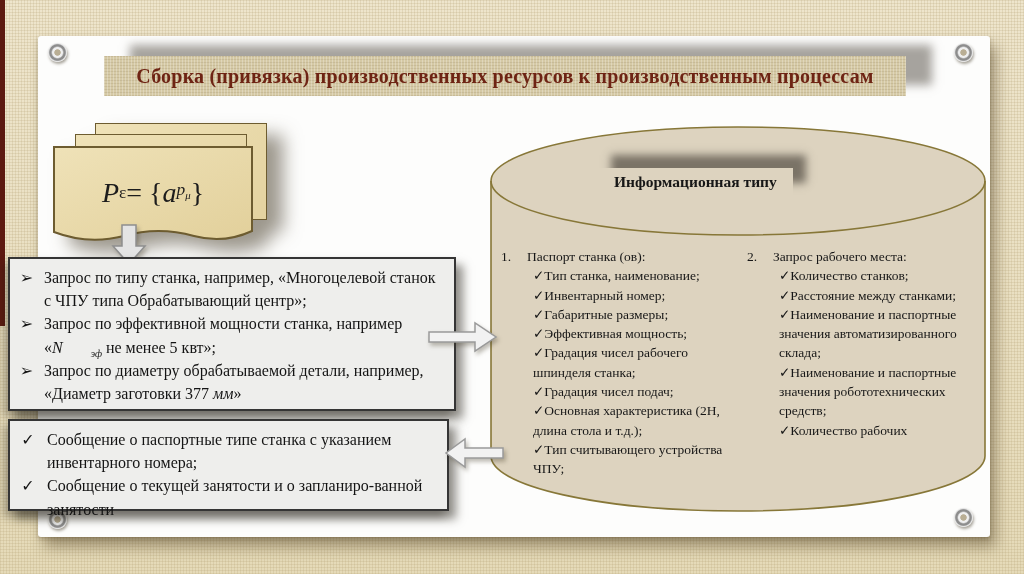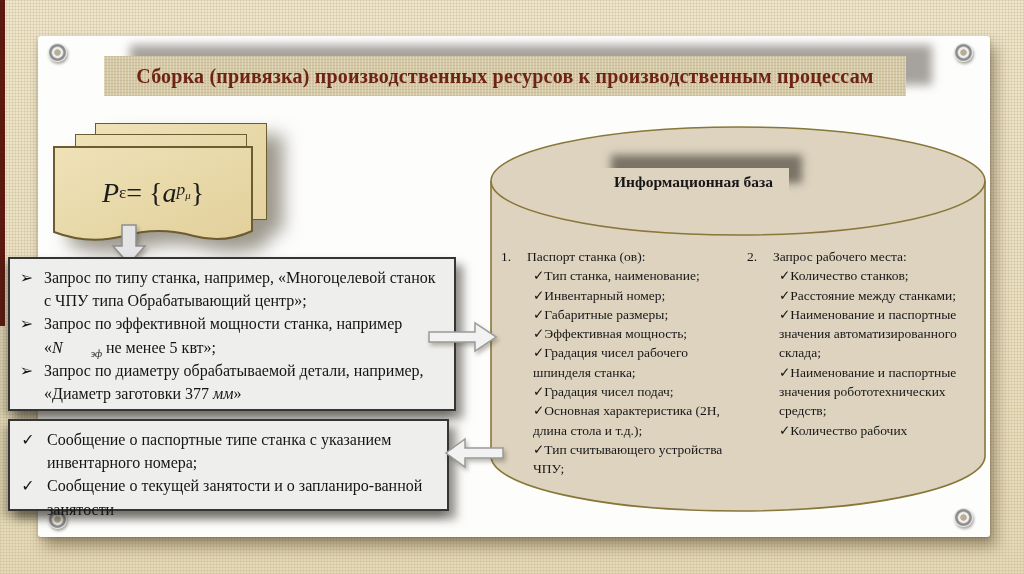--- a/index.html
+++ b/index.html
@@ -143,21 +143,21 @@
     <polygon points="1,11 47,11 47,2 68,16 47,30 47,21 1,21" fill="#f2f2f2" stroke="#9a9a9a" stroke-width="1.5"></polygon>
   </svg>
   <svg class="arrow arrow-left" width="60" height="32" viewBox="0 0 60 32">
     <polygon points="59,11 21,11 21,2 2,16 21,30 21,21 59,21" fill="#f2f2f2" stroke="#9a9a9a" stroke-width="1.5"></polygon>
   </svg>
 
   <svg class="cyl-svg" width="500" height="392" viewBox="0 0 500 392">
     <path d="M3,57 A247,54 0 0 1 497,57 L497,332 A247,55 0 0 1 3,332 Z" fill="#ddd3bf" stroke="#877738" stroke-width="1.6"></path>
     <path d="M3,57 A247,54 0 0 0 497,57" fill="none" stroke="#877738" stroke-width="1.6"></path>
   </svg>
-  <div class="cyl-label">Информационная база</div>
+  <div class="cyl-label">Информационная типу</div>
   <div class="cyl-cols">
     <div class="cyl-col">
         <div class="crow num">
           <span class="cmark">1.</span>
           <span class="ctext">Паспорт станка (ов):</span>
         </div>
         <div class="crow check"><span class="cmark">✓</span><span class="ctext">Тип станка, наименование;</span></div>
         <div class="crow check"><span class="cmark">✓</span><span class="ctext">Инвентарный номер;</span></div>
         <div class="crow check"><span class="cmark">✓</span><span class="ctext">Габаритные размеры;</span></div>
         <div class="crow check"><span class="cmark">✓</span><span class="ctext">Эффективная мощность;</span></div>

